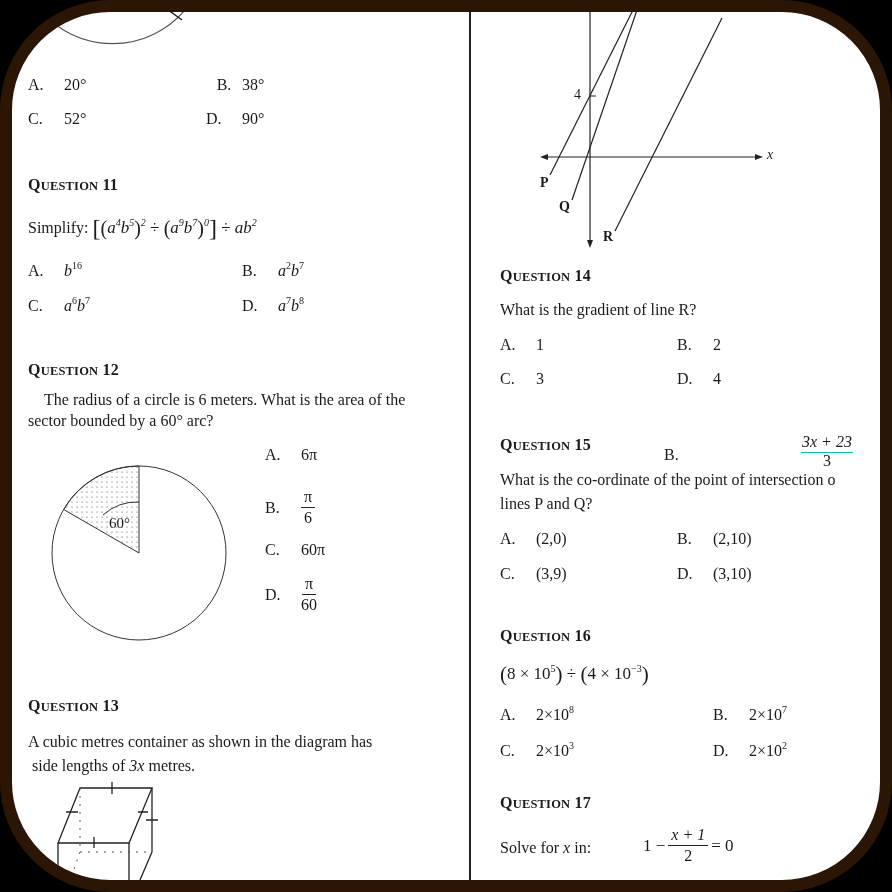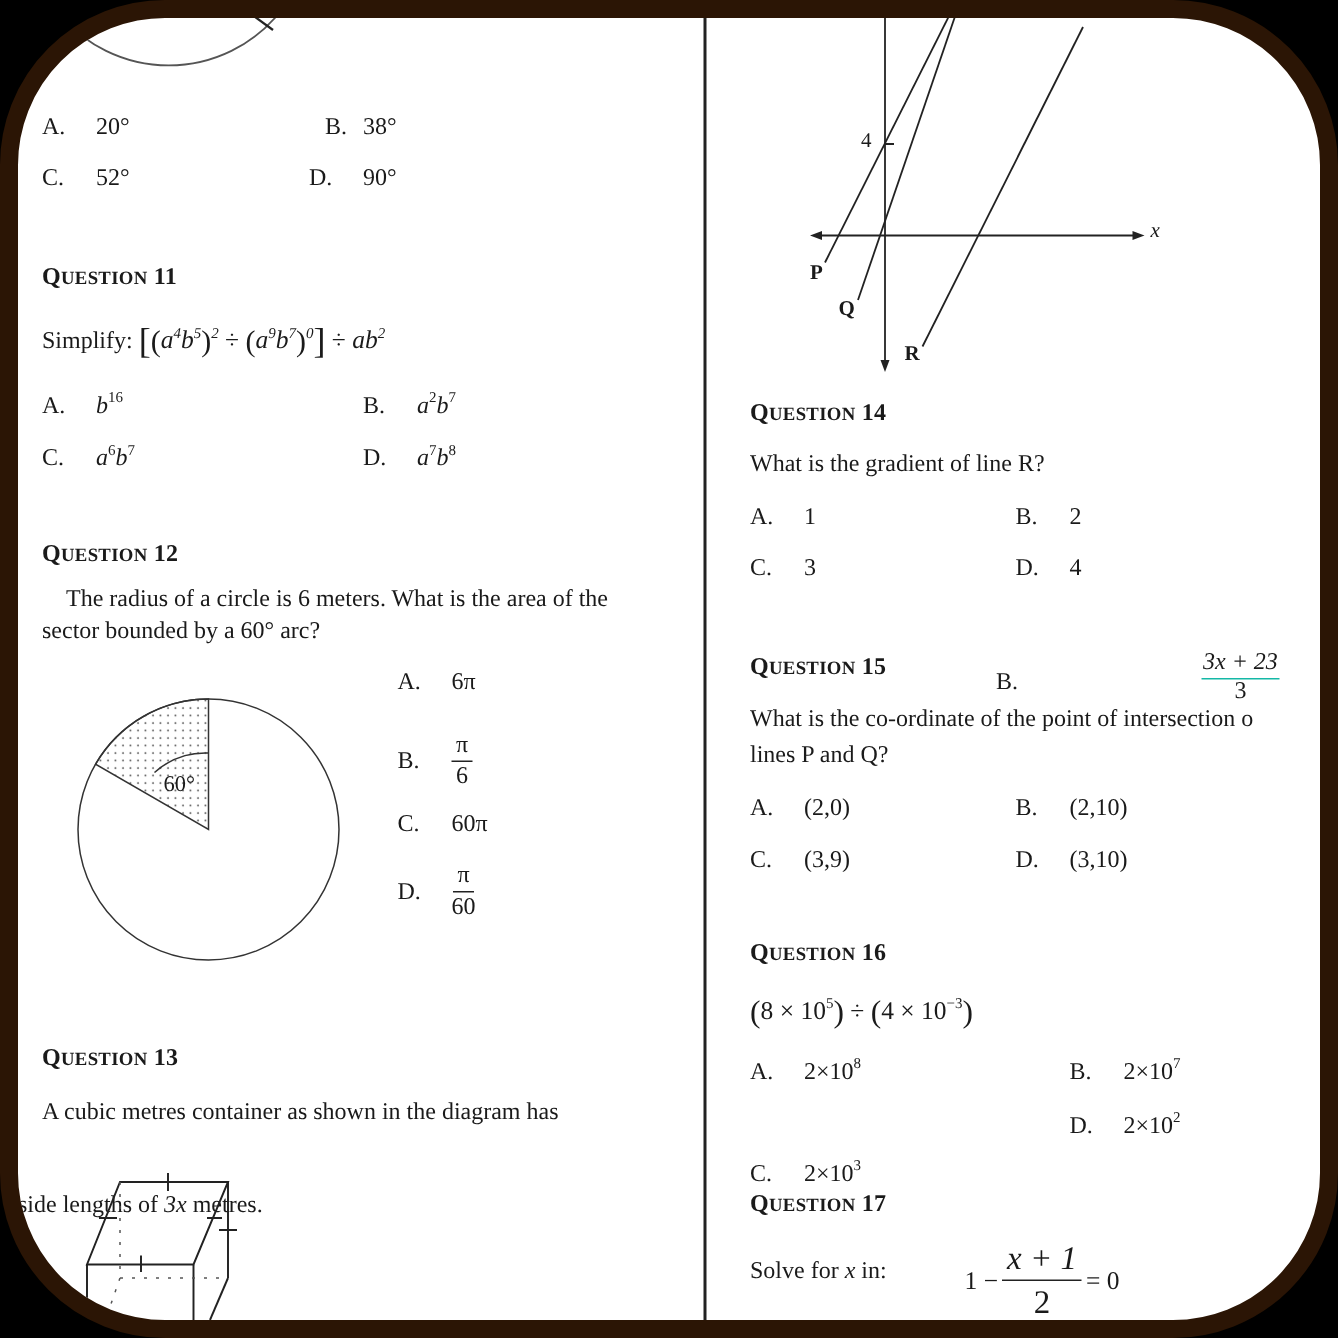--- a/index.html
+++ b/index.html
@@ -113,21 +113,21 @@
     <span class="frac">
           <span class="num">π</span>
           <span class="den">60</span>
         </span>
   </div>
 
   <div class="abs qtitle" style="left:28px;top:697px;">
     <span class="big">Q</span><span class="sc">UESTION</span> <span class="big">13</span>
   </div>
   <div class="abs txt" style="left:28px;top:733px;">A cubic metres container as shown in the diagram has</div>
-  <div class="abs txt" style="left:12px;top:757px;margin-top:38px;">
+  <div class="abs txt" style="left:32px;top:757px;">
     <span>side lengths of</span> <i class="m">3x</i> <span>metres.</span>
   </div>
 
   <svg style="left:0;top:0;width:892px;height:892px;pointer-events:none;">
     <g stroke="#222" stroke-width="1.3" fill="none">
       <polygon points="80,788 152,788 129,843 58,843"></polygon>
       <line x1="58" y1="843" x2="58" y2="892"></line>
       <line x1="129" y1="843" x2="129" y2="892"></line>
       <line x1="152" y1="788" x2="152" y2="852"></line>
       <line x1="152" y1="852" x2="140" y2="880"></line>
@@ -208,36 +208,36 @@
   </div>
   <div class="abs txt" style="left:500px;top:662px;font-size:17px;">
     <span style="font-size:21px;vertical-align:-2px;">(</span>8 × 10<sup>5</sup><span style="font-size:21px;vertical-align:-2px;">)</span> ÷ <span style="font-size:21px;vertical-align:-2px;">(</span>4 × 10<sup>−3</sup><span style="font-size:21px;vertical-align:-2px;">)</span>
   </div>
   <div class="abs opt" style="left:500px;top:706px;">
     <span class="lbl">A.</span><span>2×10</span><sup>8</sup>
   </div>
   <div class="abs opt" style="left:713px;top:706px;">
     <span class="lbl">B.</span><span>2×10</span><sup>7</sup>
   </div>
-  <div class="abs opt" style="left:500px;top:742px;margin-top:32px;">
+  <div class="abs opt" style="left:500px;top:742px;">
     <span class="lbl">C.</span><span>2×10</span><sup>3</sup>
   </div>
   <div class="abs opt" style="left:713px;top:742px;">
     <span class="lbl">D.</span><span>2×10</span><sup>2</sup>
   </div>
 
   <div class="abs qtitle" style="left:500px;top:794px;">
     <span class="big">Q</span><span class="sc">UESTION</span> <span class="big">17</span>
   </div>
   <div class="abs txt" style="left:500px;top:839px;">
     <span>Solve for</span> <i class="m">x</i> <span>in:</span>
   </div>
   <div class="abs" style="left:643px;top:826px;display:flex;align-items:center;font-size:17px;">
     <span>1 −</span>
-    <span class="frac" style="margin:0 3px;font-size:22px;">
+    <span class="frac" style="margin:0 3px;font-size:16px;">
           <i class="num m">x + 1</i>
           <span class="den">2</span>
         </span>
     <span>= 0</span>
   </div>
 
 </div>
 </div>
 
 </body></html>

